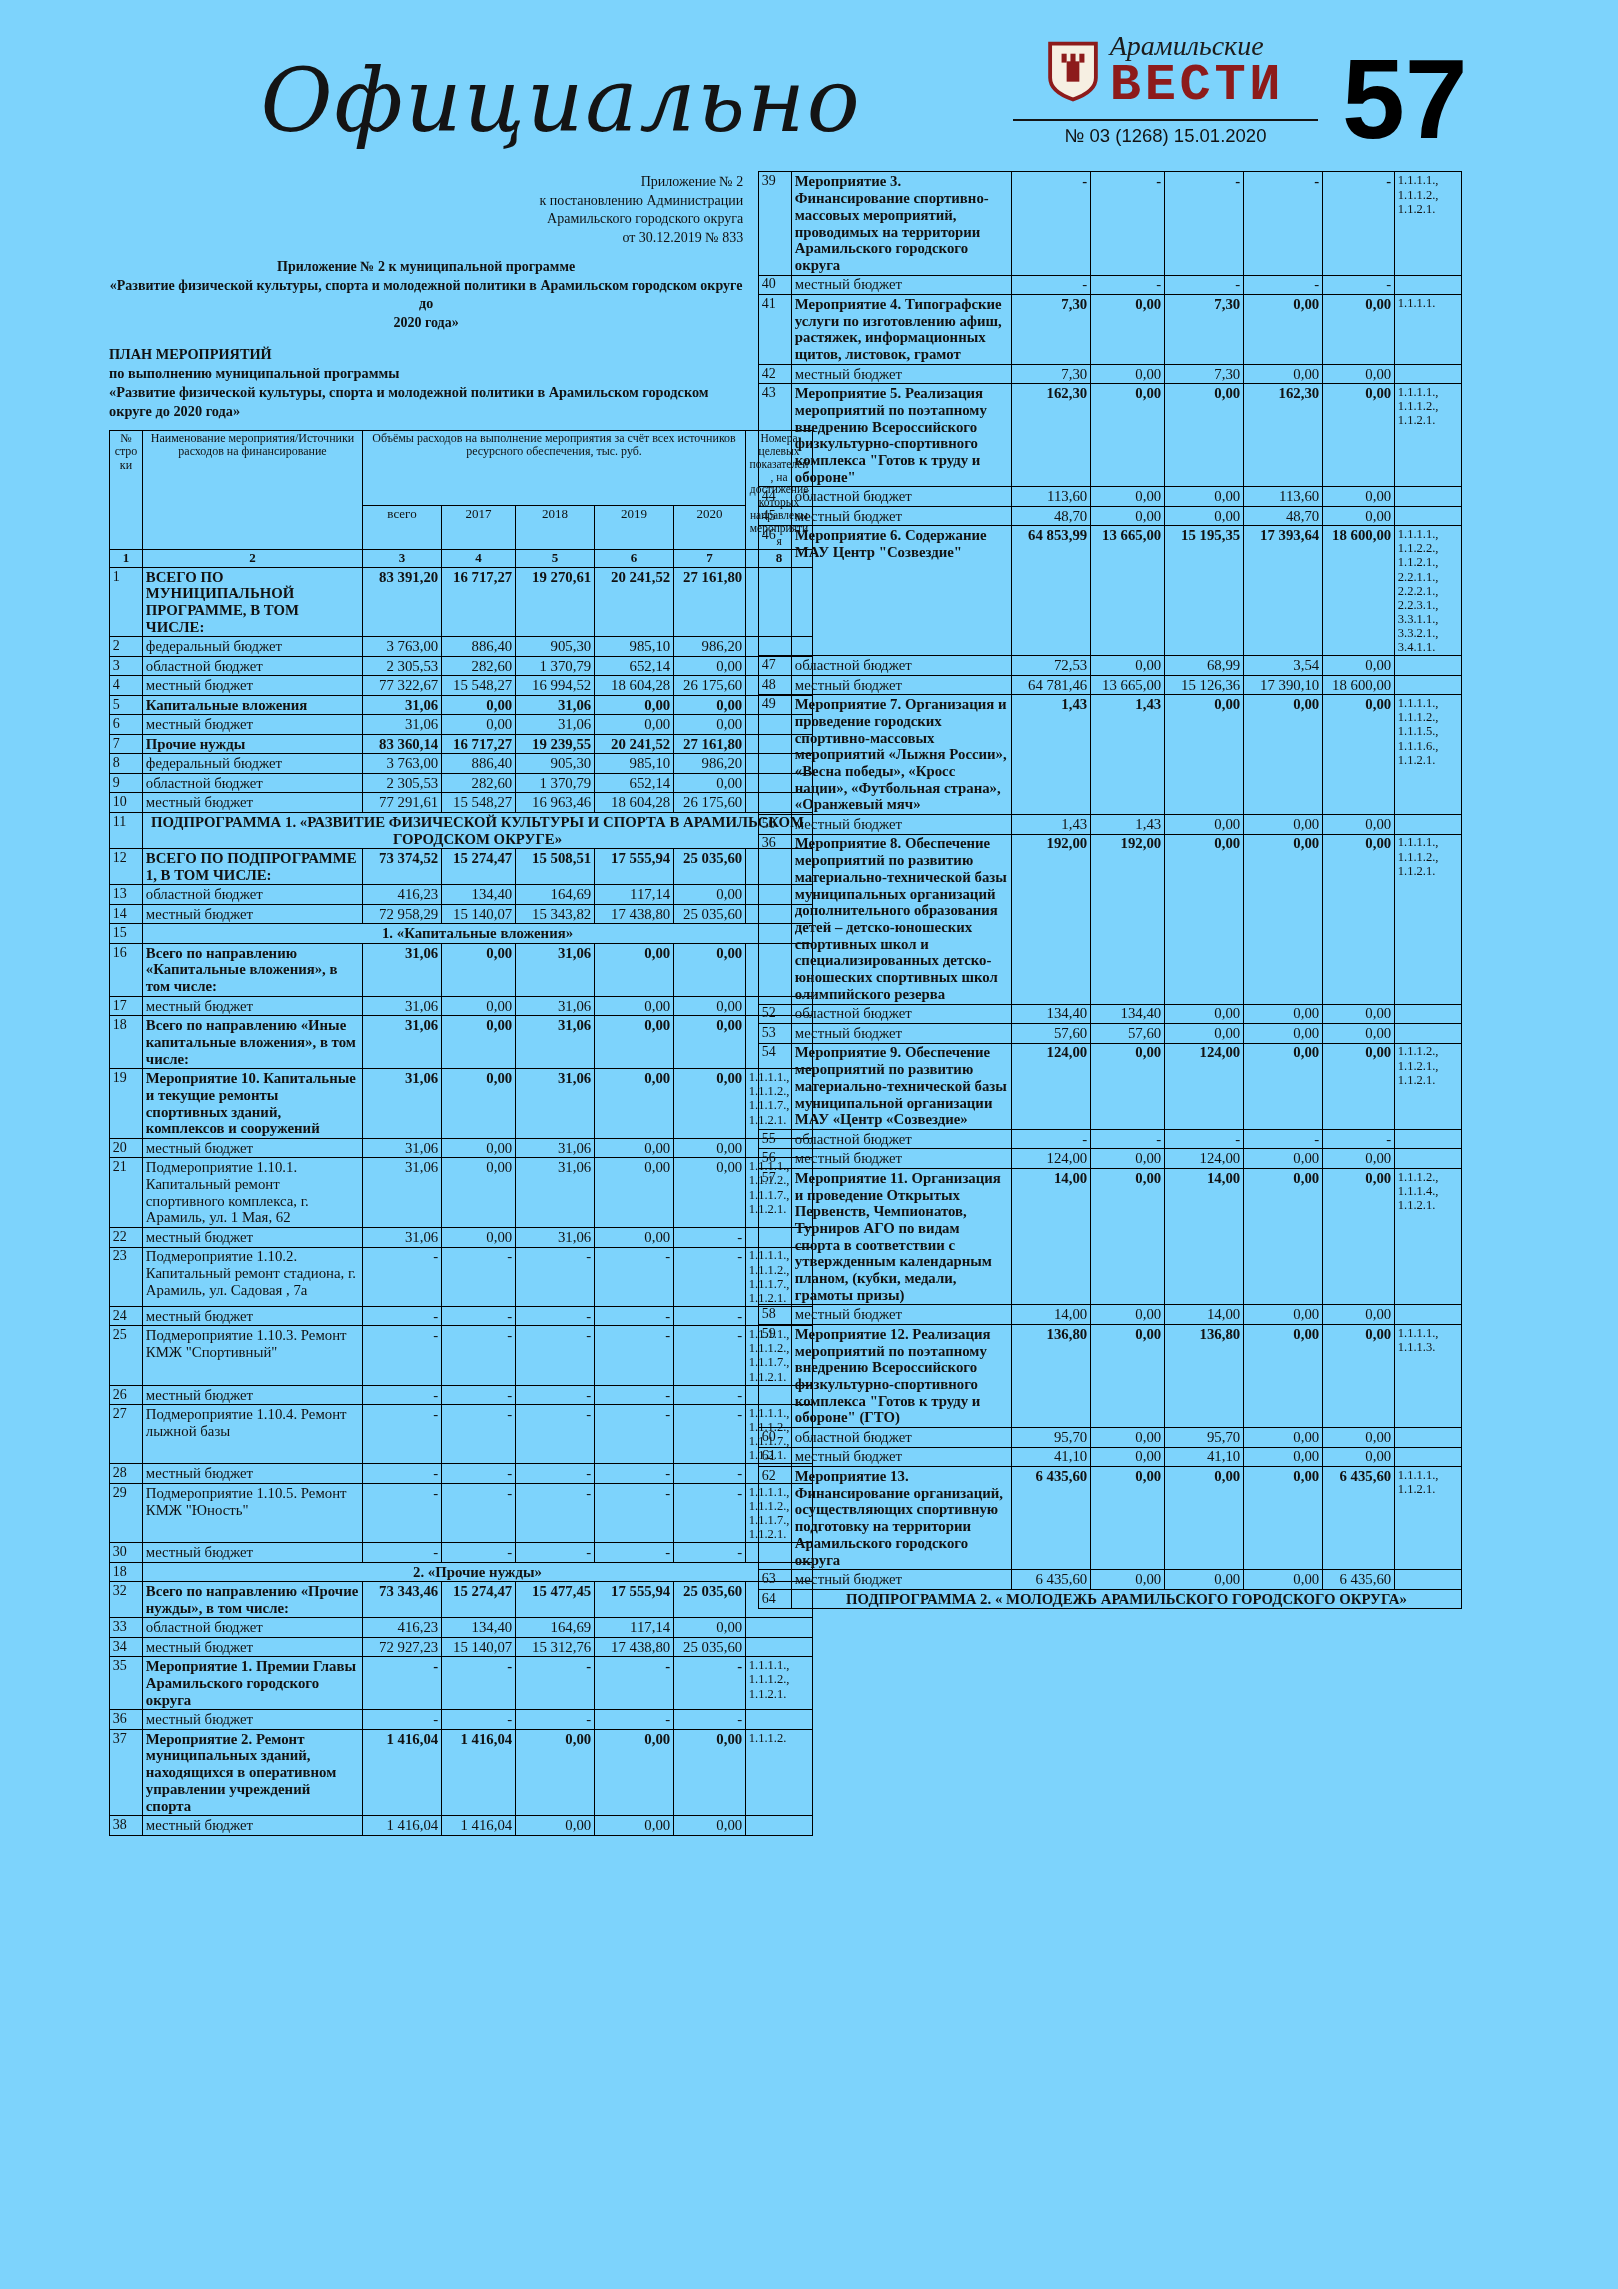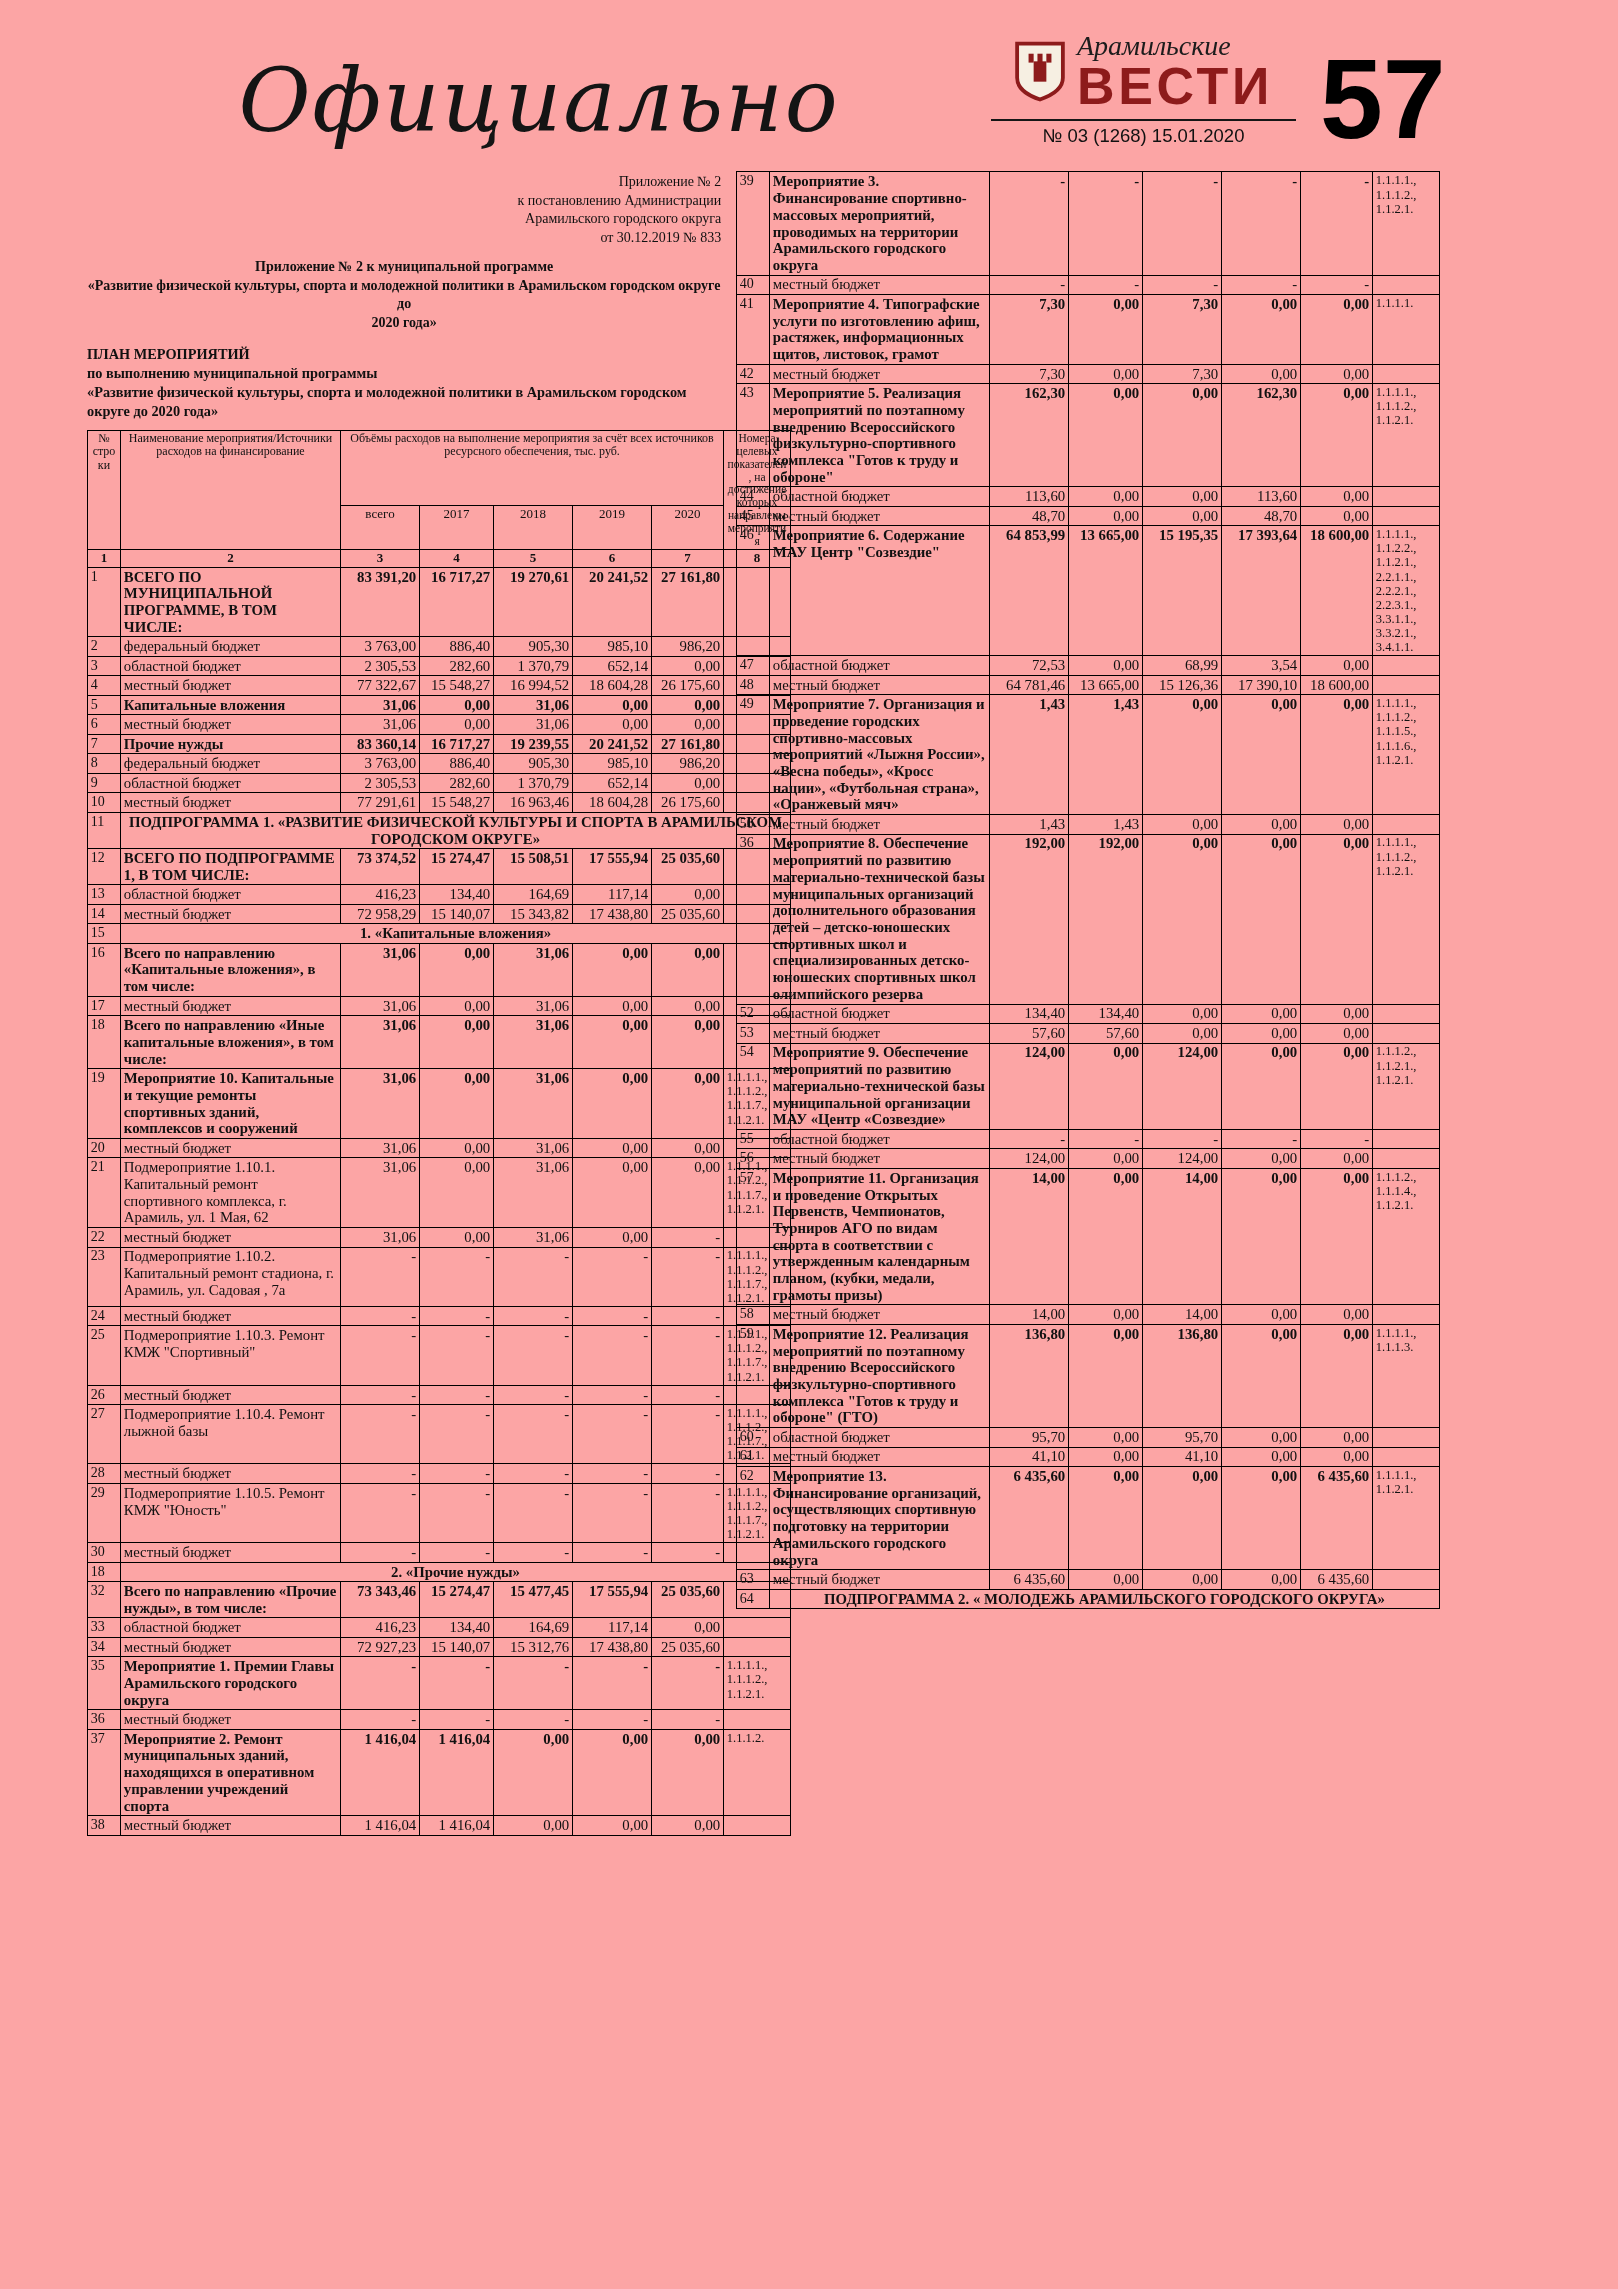--- a/index.html
+++ b/index.html
@@ -1,35 +1,35 @@
 <!DOCTYPE html>
 <html lang="ru" style="font-size:14.8px"><head>
 <meta charset="utf-8">
 <style>
   * { margin:0; padding:0; box-sizing:border-box; }
   html,body { background:#e8e8e4; }
   body { font-family:"Liberation Serif", serif; color:#111; }
   .page{
-    width:1619px; height:2290px; background:#fca5a5; margin:0 auto;
-    padding:31px 89px 0 87px; overflow:hidden; position:relative;
+    width:1619px; height:2290px; background:#7dd3fc; margin:0 auto;
+    padding:31px 89px 0 109px; overflow:hidden; position:relative;
   }
   
   .masthead{ display:flex; align-items:flex-end; margin-bottom:24px; }
   .section-title{
     width:904px; text-align:center;
     font-family:"DejaVu Serif", serif; font-style:italic; font-weight:500;
     font-size:88px; line-height:1.05; color:#141414; letter-spacing:1.8px;
   }
   .brand-area{ display:flex; flex-direction:column; min-width:305px; }
   .brand-main{ display:flex; align-items:center; gap:11px; justify-content:center; }
   .crest{ width:52px; height:61px; flex:0 0 auto; }
   .brand-names{ display:flex; flex-direction:column; align-items:flex-start; }
   .brand-top{ font-style:italic; font-size:28px; line-height:1.05; color:#1c1c1c; }
   .brand-bottom{
-    font-family:Liberation Sans, sans-serif; font-weight:bold;
+    font-family:Liberation Mono, monospace; font-weight:bold;
     font-size:52px; line-height:1.0; color:#8d1b1b; letter-spacing:3.7px;
   }
   .issue{
     border-top:2.8px solid #151515; margin-top:6.5px; padding-top:4.6px;
     font-family:"Liberation Sans", sans-serif; font-size:18.5px; text-align:center; color:#111;
   }
   .page-num{
     font-family:"Liberation Sans", sans-serif; font-weight:bold;
     font-size:113px; line-height:0.85; margin-left:24px; color:#000;
   }

